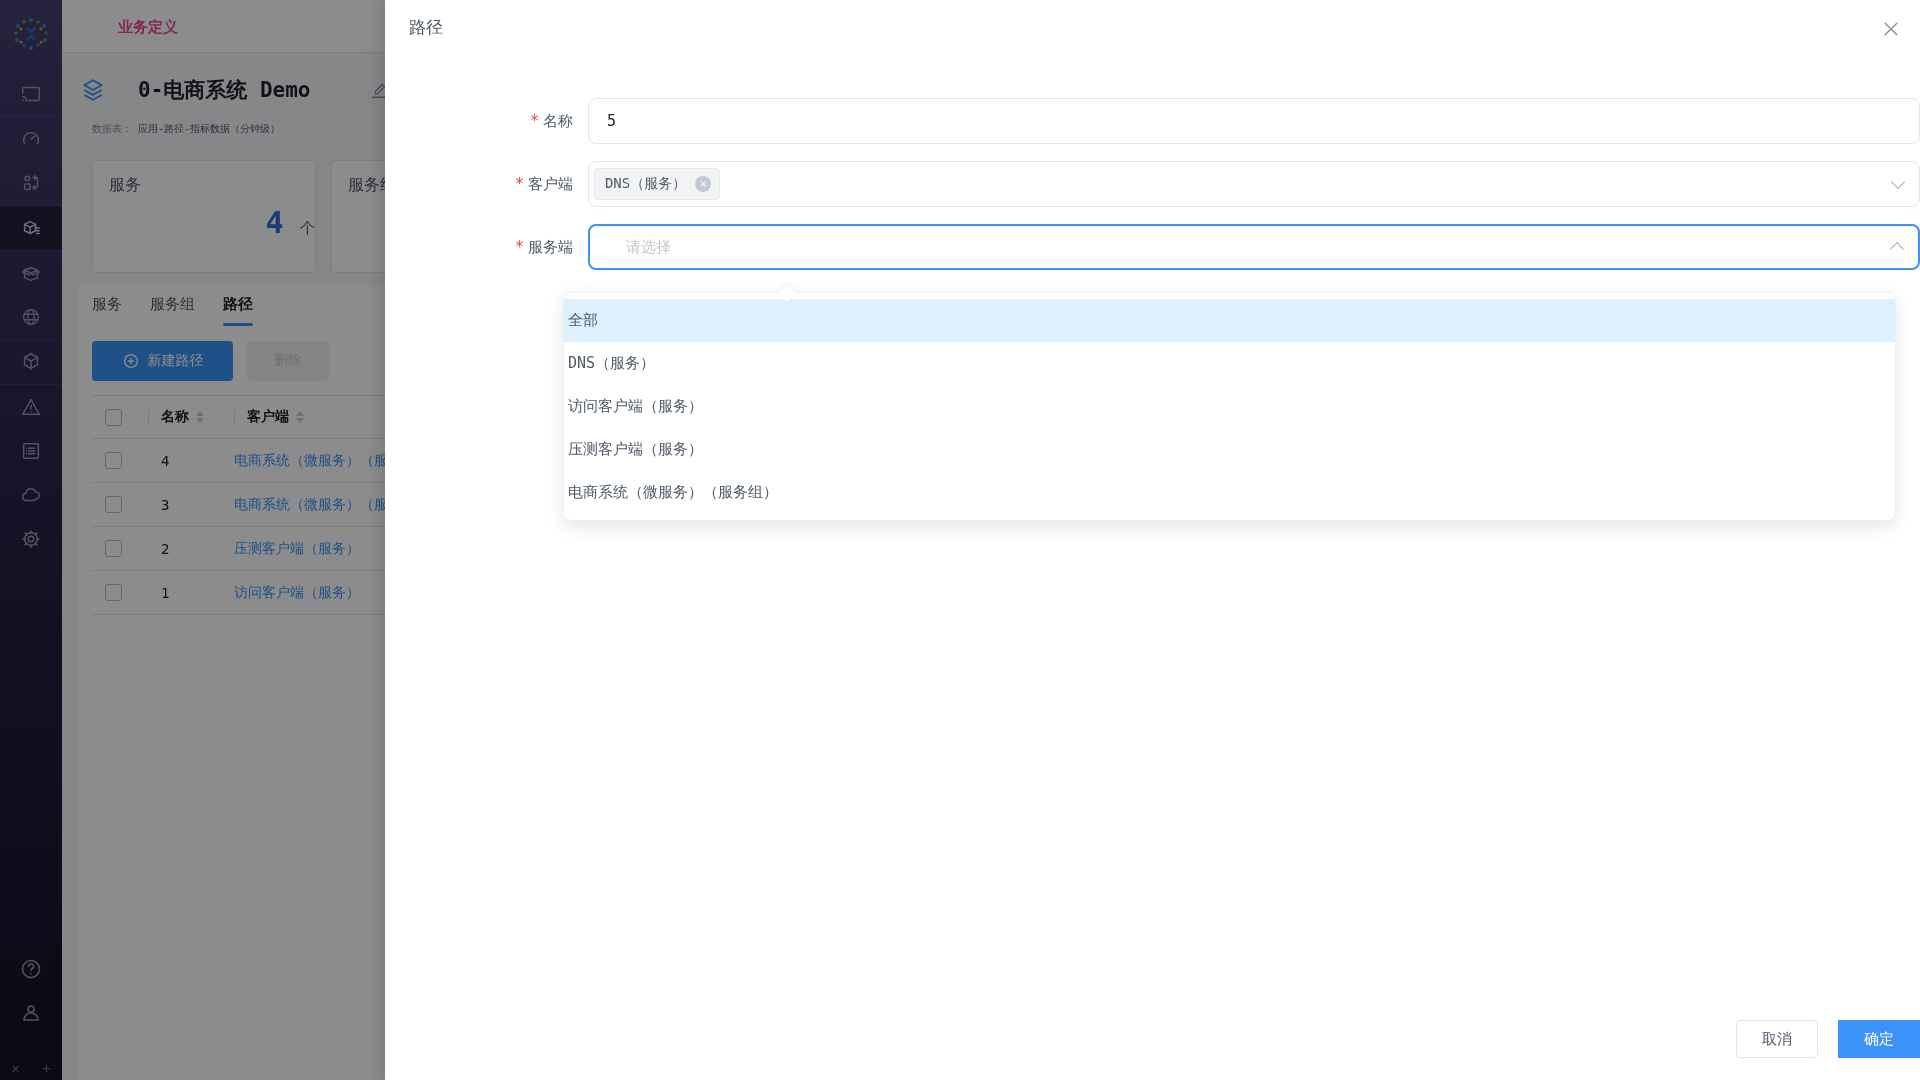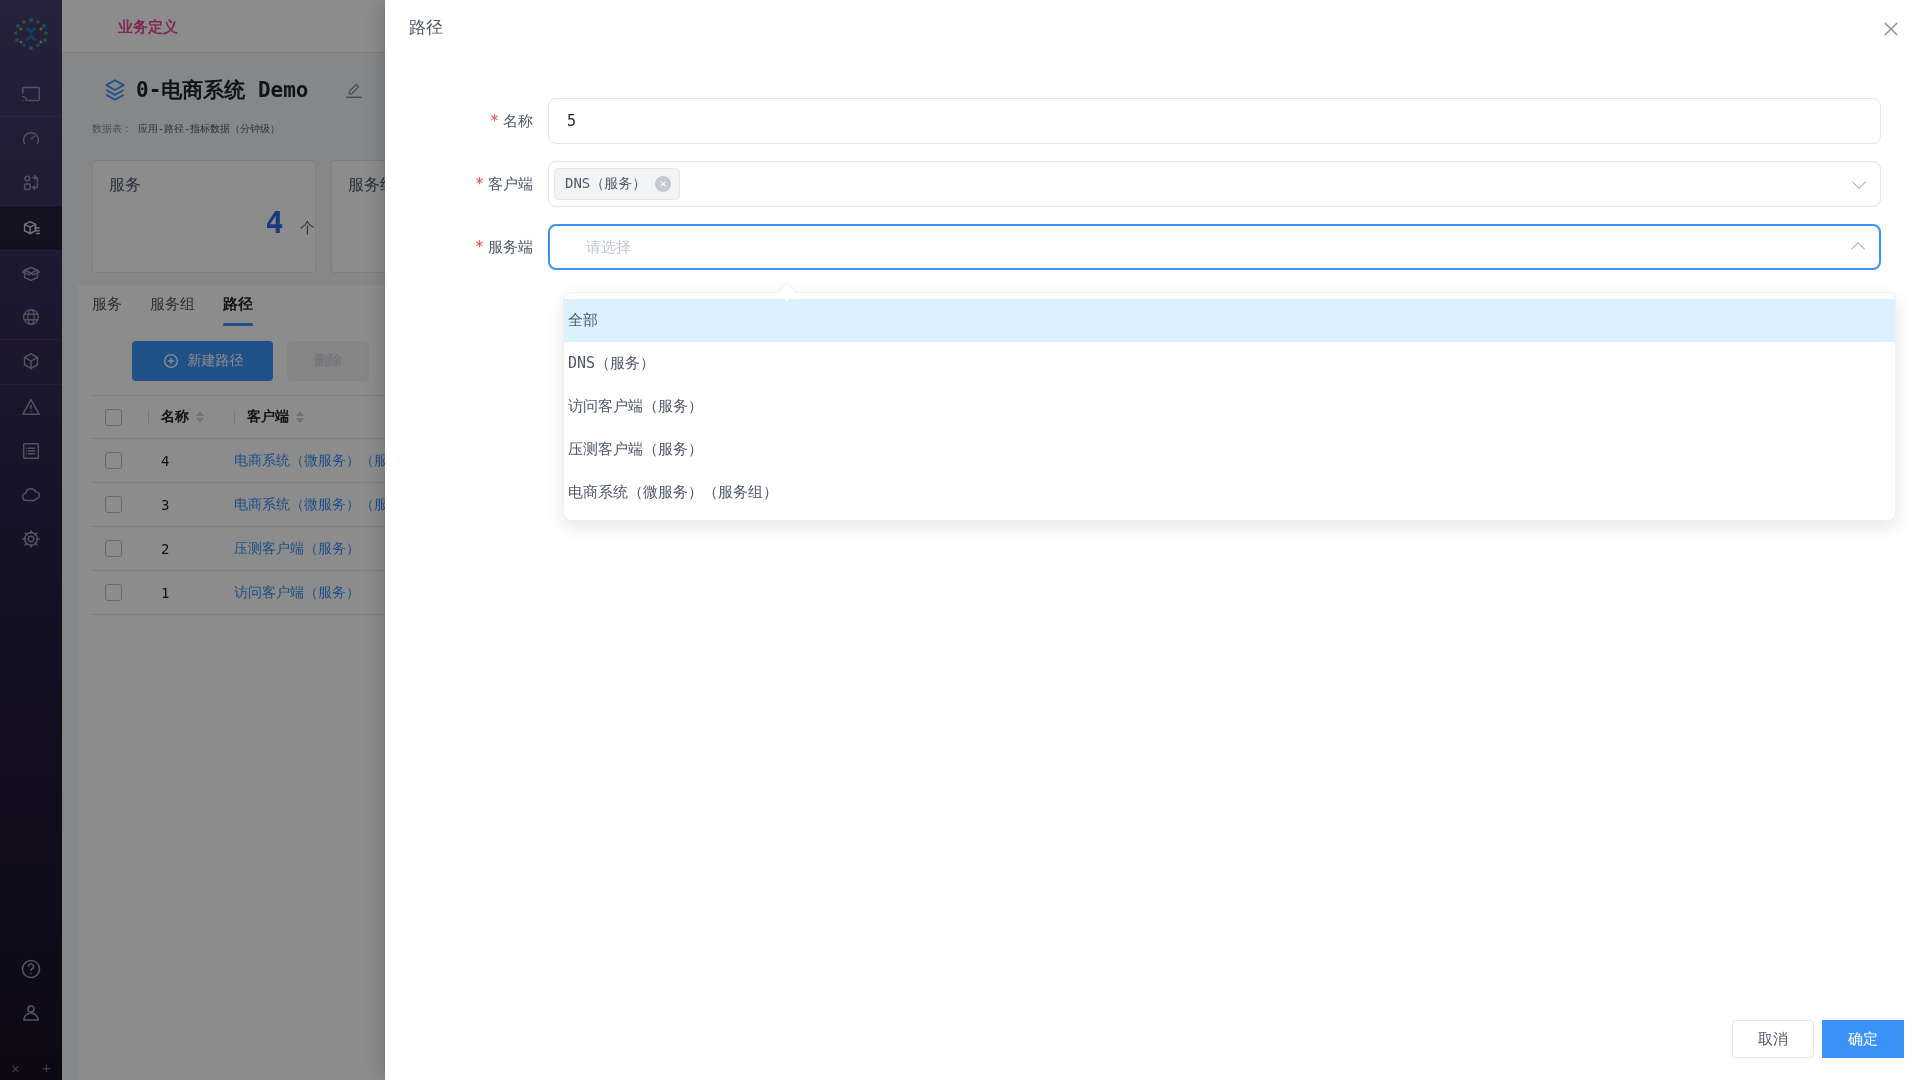--- a/index.html
+++ b/index.html
@@ -14,39 +14,39 @@
   .side-item { width:62px; height:44px; display:flex; align-items:center; justify-content:center; color:#9b96ae; }
   .side-item.active { background:rgba(0,0,0,0.35); color:#cfcbdd; }
   .side-sep { width:62px; height:1px; background:rgba(255,255,255,0.07); }
   .side-bottom { position:absolute; left:0; bottom:45px; width:62px; }
   .corner-glyphs { position:absolute; left:0; bottom:2px; width:62px; height:20px; display:flex; justify-content:space-around; align-items:center; color:#6f6a84; font-size:14px; }
 
   
   .main { position:absolute; left:62px; top:0; right:0; height:1080px; background:#f5f6f8; z-index:1; }
   .topbar { position:absolute; left:0; top:0; width:100%; height:53px; background:#fff; border-bottom:1px solid #e5e6eb; }
   .nav-title { position:absolute; left:56px; top:18px; color:#ec4899; font-weight:bold; font-size:15px;font-family:Liberation Mono, monospace; }
-  .title-row { position:absolute; left:40px; top:76px; display:flex; align-items:center; }
+  .title-row { position:absolute; left:18px; top:76px; display:flex; align-items:center;gap:24px; }
   .app-title { font-size:21px; font-weight:bold; color:#1d2129; margin-left:8px; }
   .edit-ic { margin-left:34px; color:#86909c; }
   .vdiv { width:1px; height:20px; background:#dcdfe5; margin-left:22px; }
   .star { margin-left:20px; color:#f7ba1e; font-size:21px; line-height:1; }
   .dt-line { position:absolute; left:30px; top:122px; font-size:10px; white-space:nowrap; }
   .dt-label { color:#86909c; }
   .dt-value { color:#4e5969; }
   .card { position:absolute; top:160px; height:113px; width:224px; background:#fff; border:1px solid #e5e6eb; border-radius:3px; }
   .card .c-label { position:absolute; left:16px; top:14px; font-size:16px; color:#4e5969; }
   .card .c-val { position:absolute; left:0; right:0; top:44px; text-align:right; }
   .c-num { font-size:30px; font-weight:bold; color:#3568e0; }
   .c-unit { font-size:15px; color:#4e5969; margin-left:8px; }
   .panel { position:absolute; left:16px; top:285px; right:0; bottom:0; background:#fff; }
   .tabs { position:absolute; left:14px; top:10px; display:flex; font-size:15px; color:#4e5969; }
   .tab { margin-right:28px; padding-bottom:12px; position:relative; }
   .tab.active { color:#1d2129; font-weight:bold; }
   .tab.active::after { content:""; position:absolute; left:0; right:0; bottom:0; height:3px; background:#3b92f7; border-radius:2px; }
-  .btn-row { position:absolute; left:14px; top:56px; display:flex;margin-left:40px; }
+  .btn-row { position:absolute; left:14px; top:56px; display:flex; }
   .btn-create { height:40px; width:141px; background:#3b92f7; color:#fff; border:none; border-radius:4px; font-size:14px; display:flex; align-items:center; justify-content:center; gap:8px; font-family:inherit; }
   .btn-del { height:40px; width:82px; margin-left:14px; background:#f2f3f5; color:#c9cdd4; border:none; border-radius:4px; font-size:14px; font-family:inherit; }
   .table { position:absolute; left:14px; top:110px; right:0; }
   .t-row { height:44px; display:flex; align-items:center; border-bottom:1px solid #e5e6eb; }
   .t-row.head { border-top:1px solid #e5e6eb; font-weight:bold; color:#1d2129; }
   .cb { width:17px; height:17px; border:1px solid #b8bdc6; border-radius:3px; background:#fff; margin-left:13px; }
   .col-name { width:86px; margin-left:26px; display:flex; align-items:center; }
   .col-client { margin-left:0; display:flex; align-items:center; }
   .hsep { width:1px; height:15px; background:#dcdfe5; margin:0 12px 0 0; }
   .sorter { display:inline-flex; flex-direction:column; margin-left:7px; gap:2px; }
@@ -56,40 +56,40 @@
   .link { color:#3b92f7; white-space:nowrap; }
 
   
   .mask { position:absolute; inset:0; background:rgba(0,0,0,0.45); z-index:5; }
 
   
   .drawer { position:absolute; left:385px; top:0; width:1535px; height:1080px; background:#fff; z-index:10; box-shadow:-4px 0 16px rgba(0,0,0,0.15); }
   .d-title { position:absolute; left:24px; top:16px; font-size:17px; color:#4e5969; }
   .d-close { position:absolute; right:18px; top:18px; width:22px; height:22px; color:#86909c; display:flex; align-items:center; justify-content:center; }
   .form { position:absolute; left:0; top:98px; right:0; }
-  .f-row { display:flex; margin-bottom:17px; }
+  .f-row { display:flex; margin-bottom:17px;padding-left:40px; }
   .f-label { width:163px; text-align:right; padding-right:15px; padding-top:14px; color:#4e5969; font-size:15px; white-space:nowrap; }
   .req { color:#f53f3f; margin-right:4px; }
   .f-ctrl { width:1333px; height:46px; border:1px solid #e5e6eb; border-radius:8px; background:#fff; position:relative; display:flex; align-items:center; }
   .f-ctrl.focused { border:2px solid #3b92f7; }
   .f-input { width:100%; height:100%; border:none; outline:none; background:transparent; border-radius:8px; padding-left:18px; font-size:15px; color:#1d2129; font-family:inherit; }
   .tag { margin-left:5px; background:#f2f3f5; border:1px solid #e5e6eb; border-radius:4px; height:32px; display:flex; align-items:center; padding:0 8px 0 10px; color:#4e5969; font-size:14px; gap:9px; }
   .tag-x { width:16px; height:16px; border-radius:50%; background:#c3c9d4; color:#fff; font-size:11px; line-height:16px; text-align:center; }
   .placeholder { color:#c2c7cf; font-size:15px; margin-left:36px; }
   .chev { position:absolute; right:16px; top:50%; width:10px; height:10px; border-right:1.8px solid #a9aeb8; border-bottom:1.8px solid #a9aeb8; }
   .chev.down { transform:translateY(-70%) rotate(45deg); }
   .chev.up { transform:translateY(-30%) rotate(-135deg); }
 
   
   .dropdown { position:absolute; left:178px; top:292px; width:1333px; background:#fff; border:1px solid #eef0f3; border-radius:8px; box-shadow:0 6px 18px rgba(0,0,0,0.10); padding:6px 0; z-index:12; }
   .dd-caret { position:absolute; left:217px; top:-6px; width:12px; height:12px; background:#fff; transform:rotate(45deg); box-shadow:-2px -2px 4px rgba(0,0,0,0.04); }
   .dd-opt { height:43px; display:flex; align-items:center; padding-left:4px; color:#4e5969; font-size:15px; }
   .dd-opt.selected { background:#ddf0fd; }
 
-  .d-footer { position:absolute; right:16px; bottom:22px; display:flex; gap:8px; }
+  .d-footer { position:absolute; right:0; bottom:22px; display:flex; gap:20px; }
   .btn-cancel { width:82px; height:38px; background:#fff; border:1px solid #e5e6eb; border-radius:4px; color:#4e5969; font-size:15px; font-family:inherit; }
   .btn-ok { width:82px; height:38px; background:#3b92f7; border:none; border-radius:0; color:#fff; font-size:15px; font-family:inherit; }
 </style>
 </head>
 <body>
 
 <div class="sidebar">
   <svg class="logo" viewBox="0 0 44 44">
     <g fill="#2f8fc9">
       <circle cx="22" cy="8" r="2"></circle>

